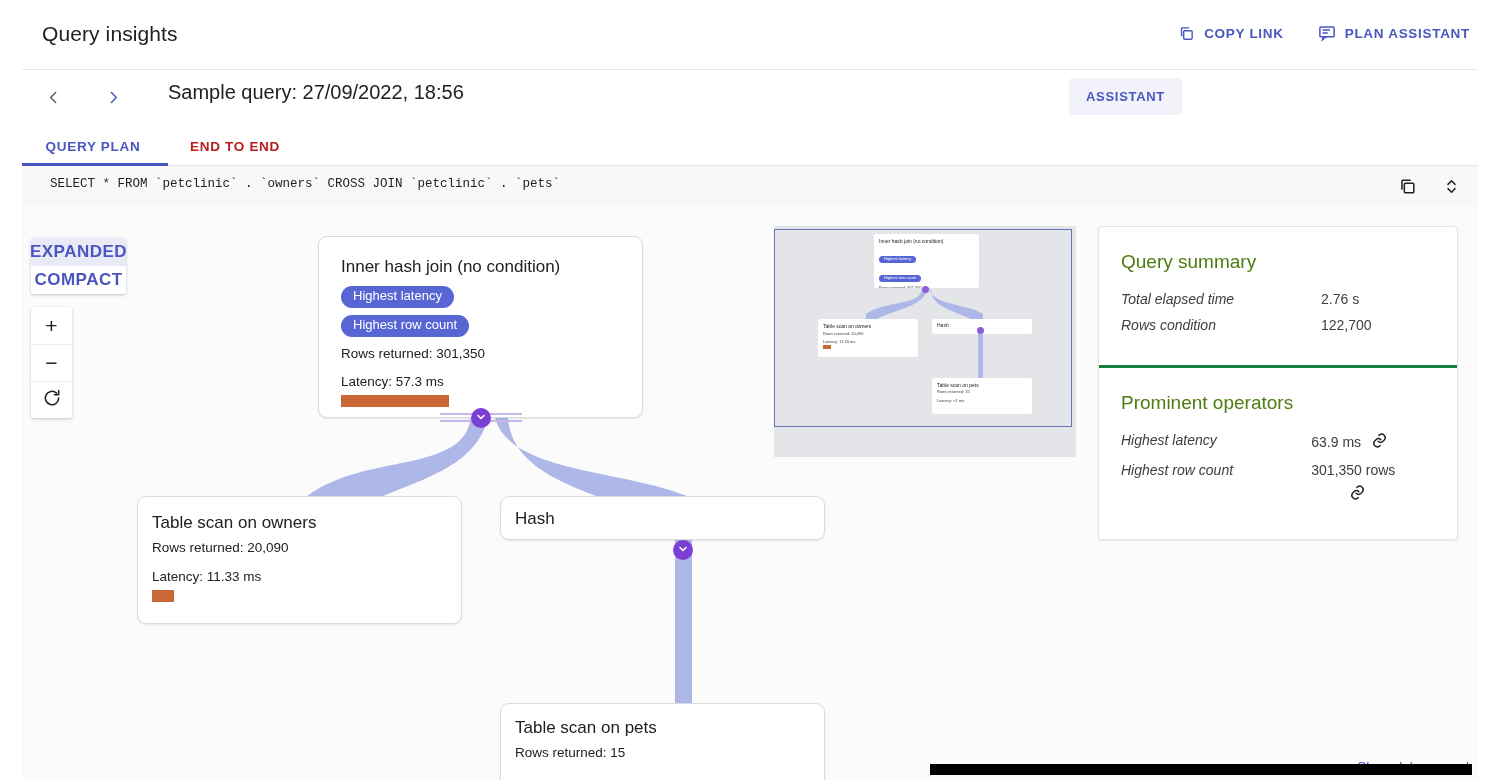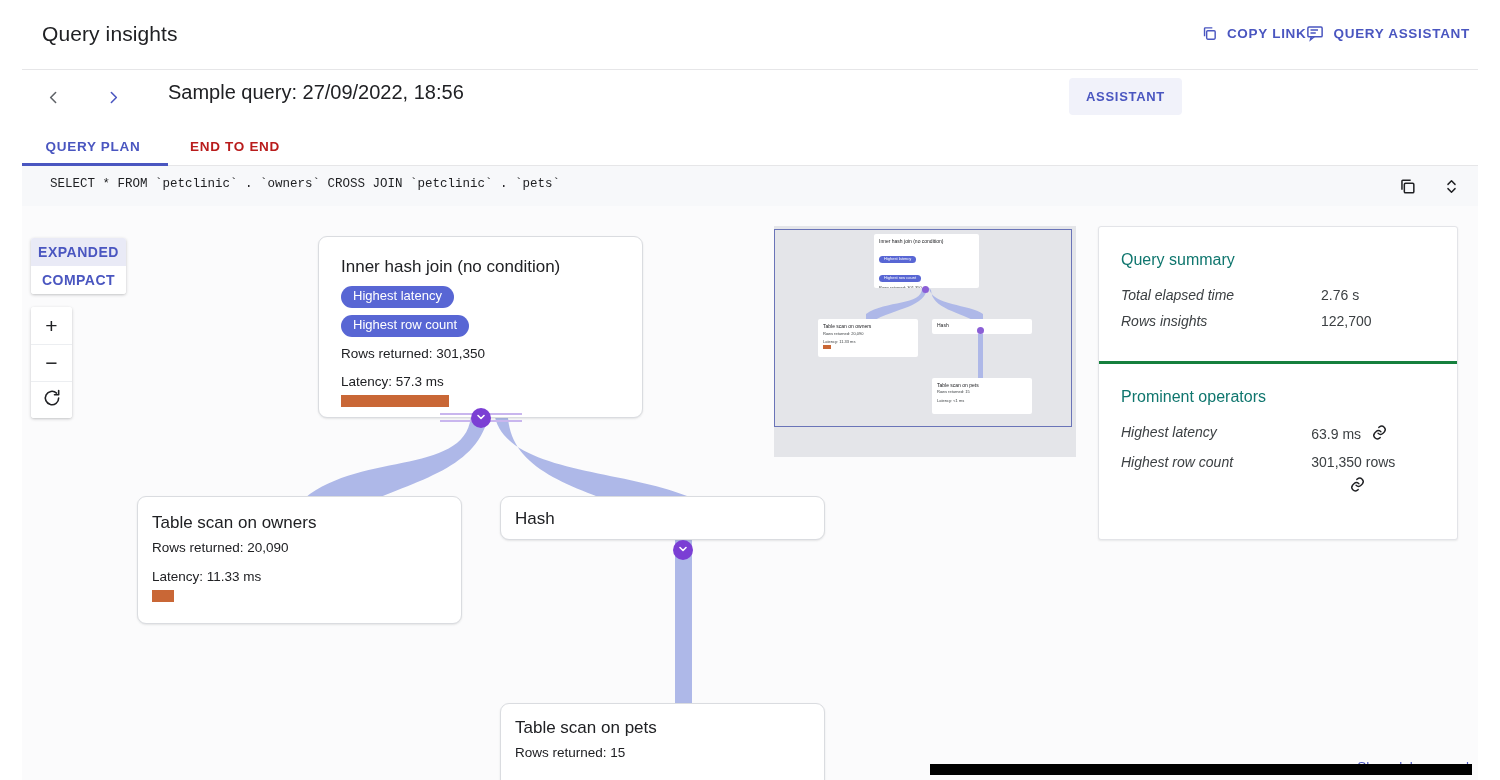--- a/index.html
+++ b/index.html
@@ -18,21 +18,21 @@
 
   
   .topbar {
     position:absolute; left:0; top:0; width:1500px; height:70px;
     background:#fff; border-bottom:1px solid #e6e6e8;
   }
   .topbar-title {
     position:absolute; left:42px; top:22px;
     font-size:21px; color:#202124; letter-spacing:.1px;
   }
-  .topbar-actions { position:absolute; right:30px; top:24px; display:flex; align-items:center; }
+  .topbar-actions { position:absolute; right:30px; top:24px; display:flex; gap:34px; align-items:center; }
   .action-btn {
     display:flex; align-items:center; gap:9px;
     color:#4a56c0; font-size:13.5px; font-weight:600; letter-spacing:.7px;
     cursor:pointer; background:none; border:none; font-family:inherit;
   }
   .action-btn svg { display:block; }
 
   
   .subbar {
     position:absolute; left:0; top:70px; width:1500px; height:56px; background:#fff;
@@ -94,21 +94,21 @@
 
   
   .mode-toggle {
     position:absolute; left:9px; top:32px; width:95px;
     background:#fff; border-radius:3px;
     box-shadow:0 1px 3px rgba(60,64,67,.3);
     overflow:hidden;
   }
   .mode-btn {
     height:28px; display:flex; align-items:center; justify-content:center;
-    font-size:14px; font-weight:600; letter-spacing:.5px;
+    font-size:17px; font-weight:600; letter-spacing:.5px;
     color:#4a56c0; cursor:pointer; background:#fff;
   }
   .mode-btn.active { background:#e9eaf6; }
   .zoom-stack {
     position:absolute; left:9px; top:101px; width:41px;
     background:#fff; border-radius:3px;
     box-shadow:0 1px 3px rgba(60,64,67,.3); overflow:hidden;
   }
   .zoom-btn {
     height:37px; display:flex; align-items:center; justify-content:center;
@@ -170,21 +170,21 @@
                 background:#8b5fd6; z-index:5; }
 
   
   .summary {
     position:absolute; left:1076px; top:20px; width:360px; height:314px;
     background:#fff; border:1px solid #e3e4e8; border-radius:3px;
     box-shadow:0 1px 2px rgba(60,64,67,.10);
   }
   .summary-sec { padding:24px 22px 22px; }
   .summary-sec + .summary-sec { border-top:3px solid #15803d; }
-  .summary-h { font-size:16px; color:#0f766e; margin-bottom:18px; }
+  .summary-h { font-size:19px; color:#4d7c0f; margin-bottom:18px; }
   .srow { display:flex; font-size:14px; color:#3c4043; margin-bottom:10px; align-items:flex-start; }
   .srow .k { width:200px;font-style:italic; }
   .srow .v { display:flex; align-items:center; gap:10px; flex-wrap:wrap; }
   .link-ic { cursor:pointer; display:inline-block; }
 
   
   .debug-link {
     position:absolute; right:9px; bottom:6px;
     color:#4a56c0; font-size:13.5px; text-decoration:underline; cursor:pointer;
   }
@@ -212,21 +212,21 @@
       </button>
 
       <button class="action-btn">
         <span>
           <svg width="18" height="18" viewBox="0 0 24 24" fill="none" stroke="#4a56c0" stroke-width="2">
             <rect x="2.5" y="4" width="19" height="13" rx="1.5"></rect>
             <path d="M6 8h10M6 12h7"></path>
             <path d="M7 17l-1 4 5-4" fill="none"></path>
           </svg>
         </span>
-        <span>QUERY ASSISTANT</span>
+        <span>PLAN ASSISTANT</span>
       </button>
 
     </div>
   </div>
 
   <div class="subbar"></div>
   <div class="nav-arrow nav-prev">
     <span>
       <svg width="17" height="17" viewBox="0 0 24 24" fill="none" stroke="#5f6368" stroke-width="2.2" stroke-linecap="round" stroke-linejoin="round">
           <path d="M15 5l-7 7 7 7"></path>
@@ -398,21 +398,21 @@
     <div class="summary">
       <div class="summary-sec">
         <div class="summary-h">Query summary</div>
         <div class="srow">
           <div class="k">Total elapsed time</div>
           <div class="v">
               <span>2.76 s</span>
             </div>
         </div>
         <div class="srow">
-          <div class="k">Rows insights</div>
+          <div class="k">Rows condition</div>
           <div class="v">
               <span>122,700</span>
             </div>
         </div>
       </div>
 
       <div class="summary-sec">
         <div class="summary-h">Prominent operators</div>
 
         <div class="srow">

